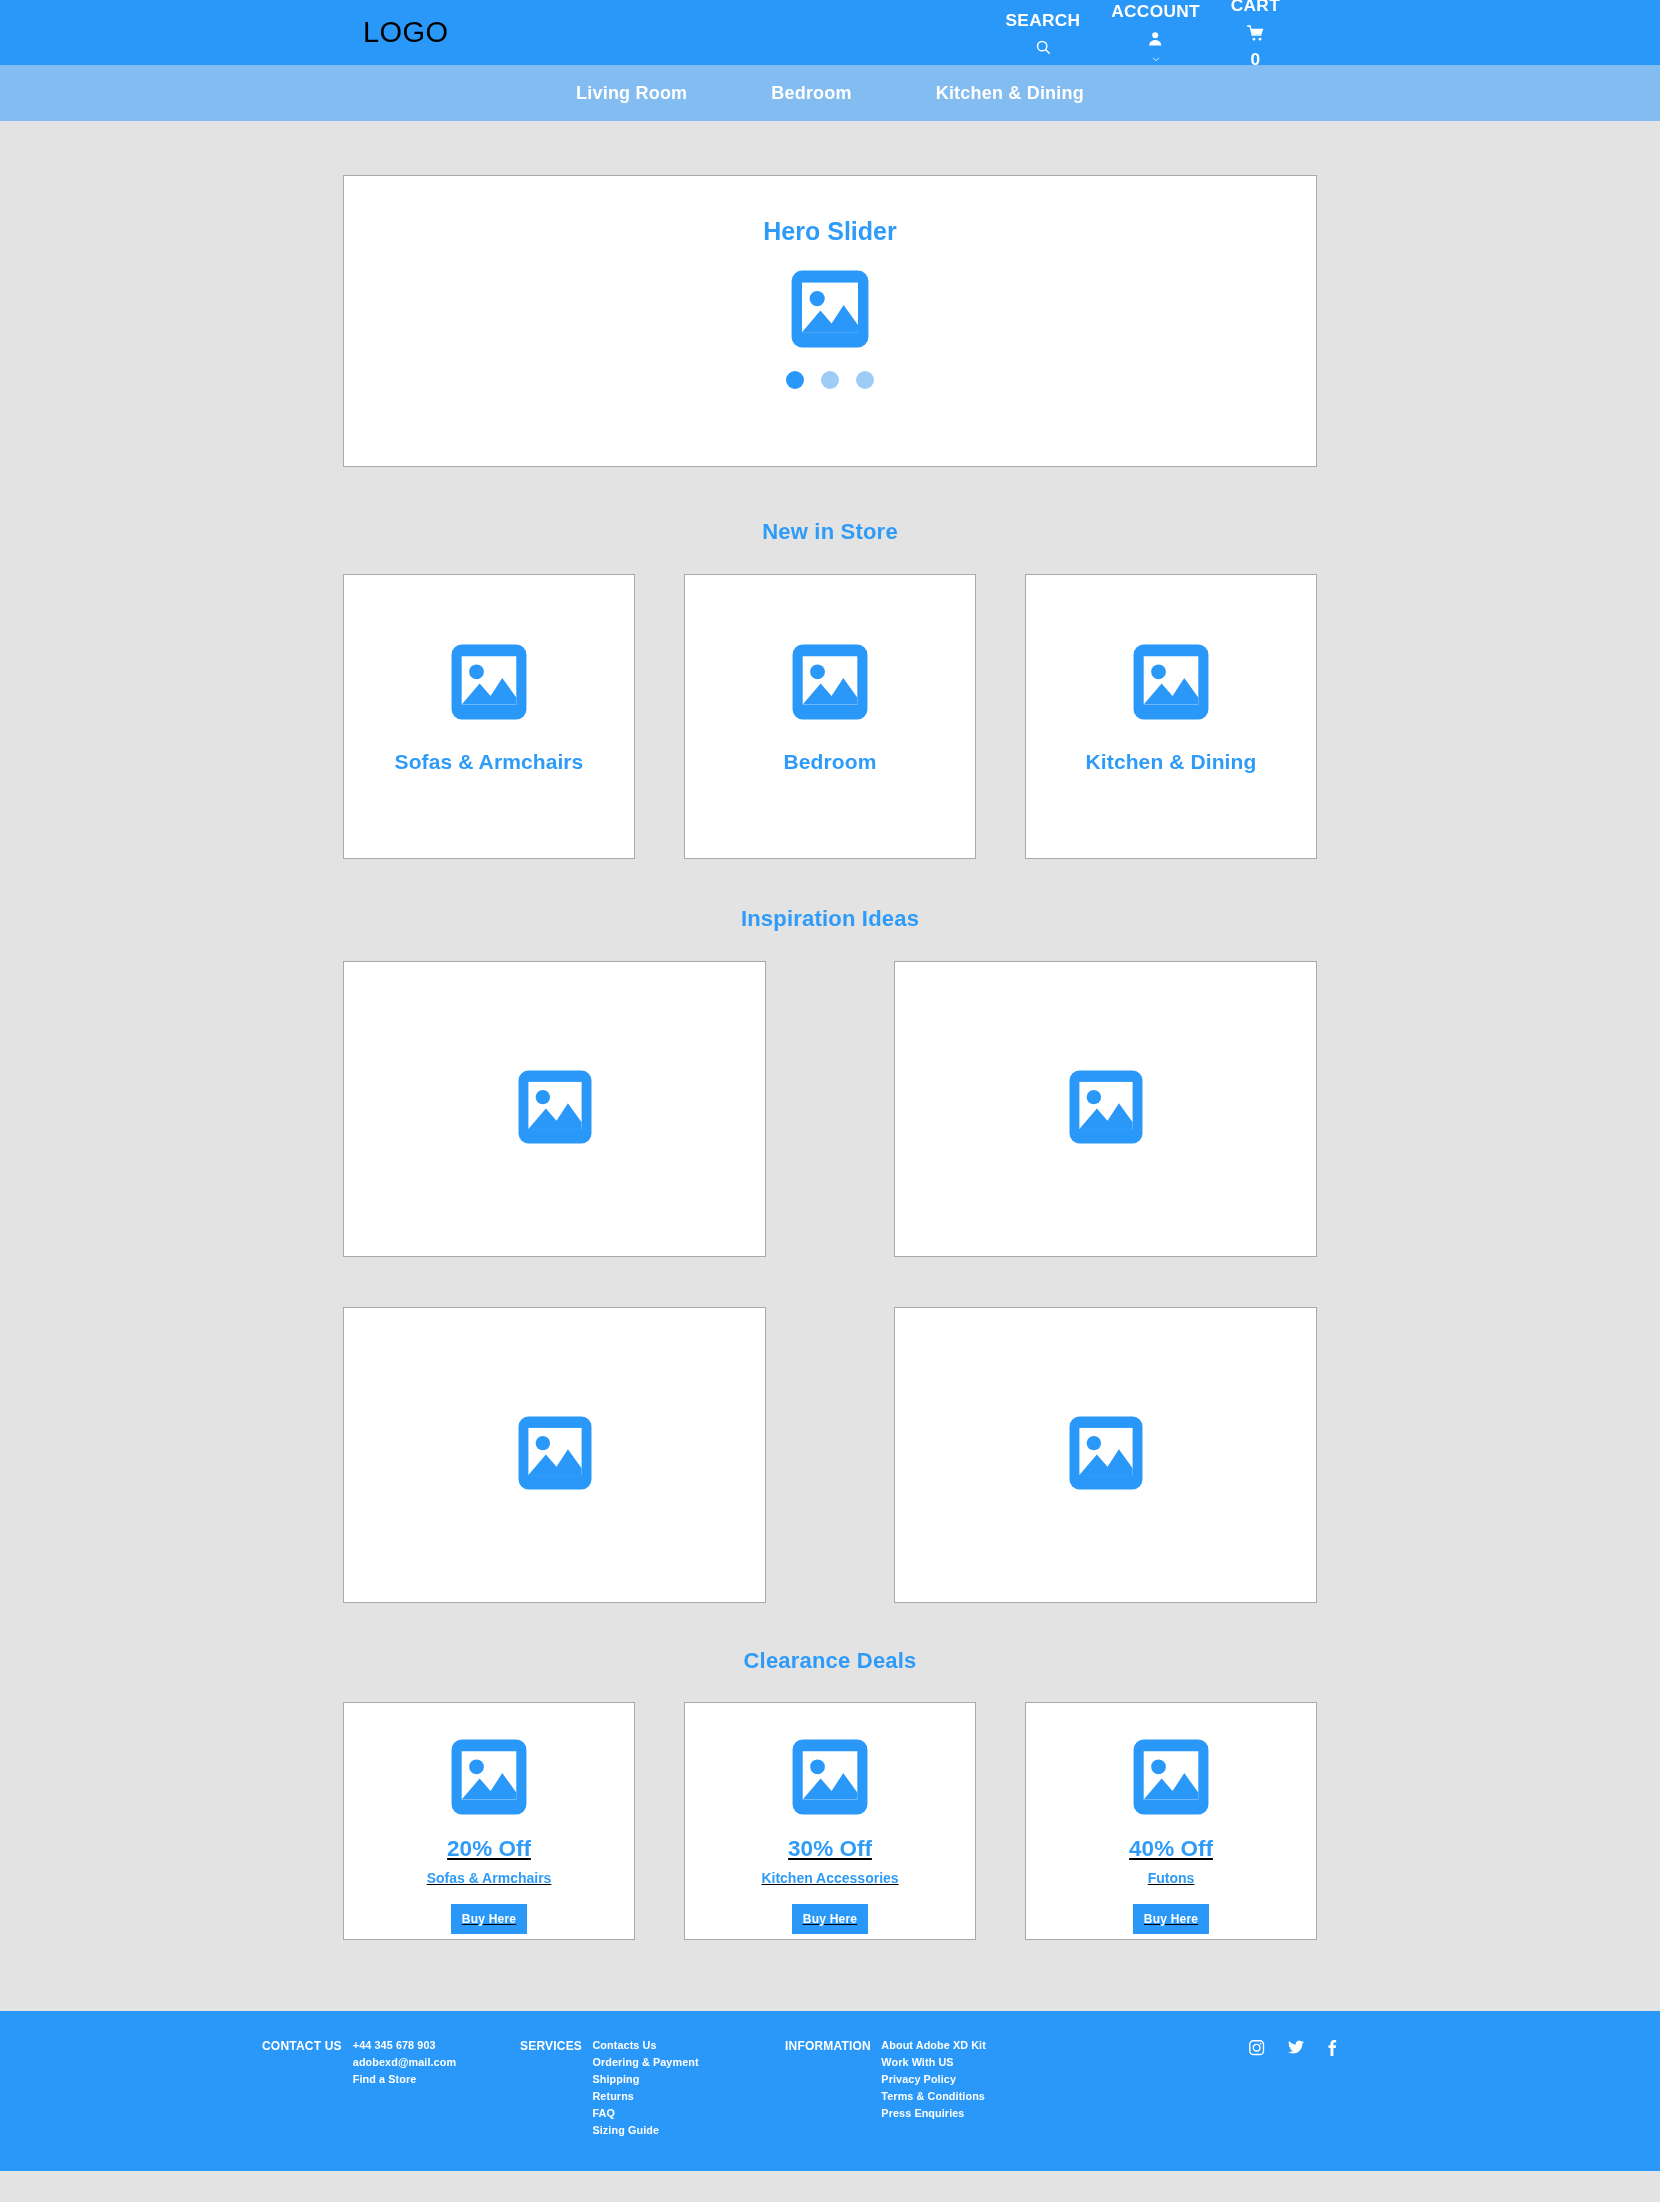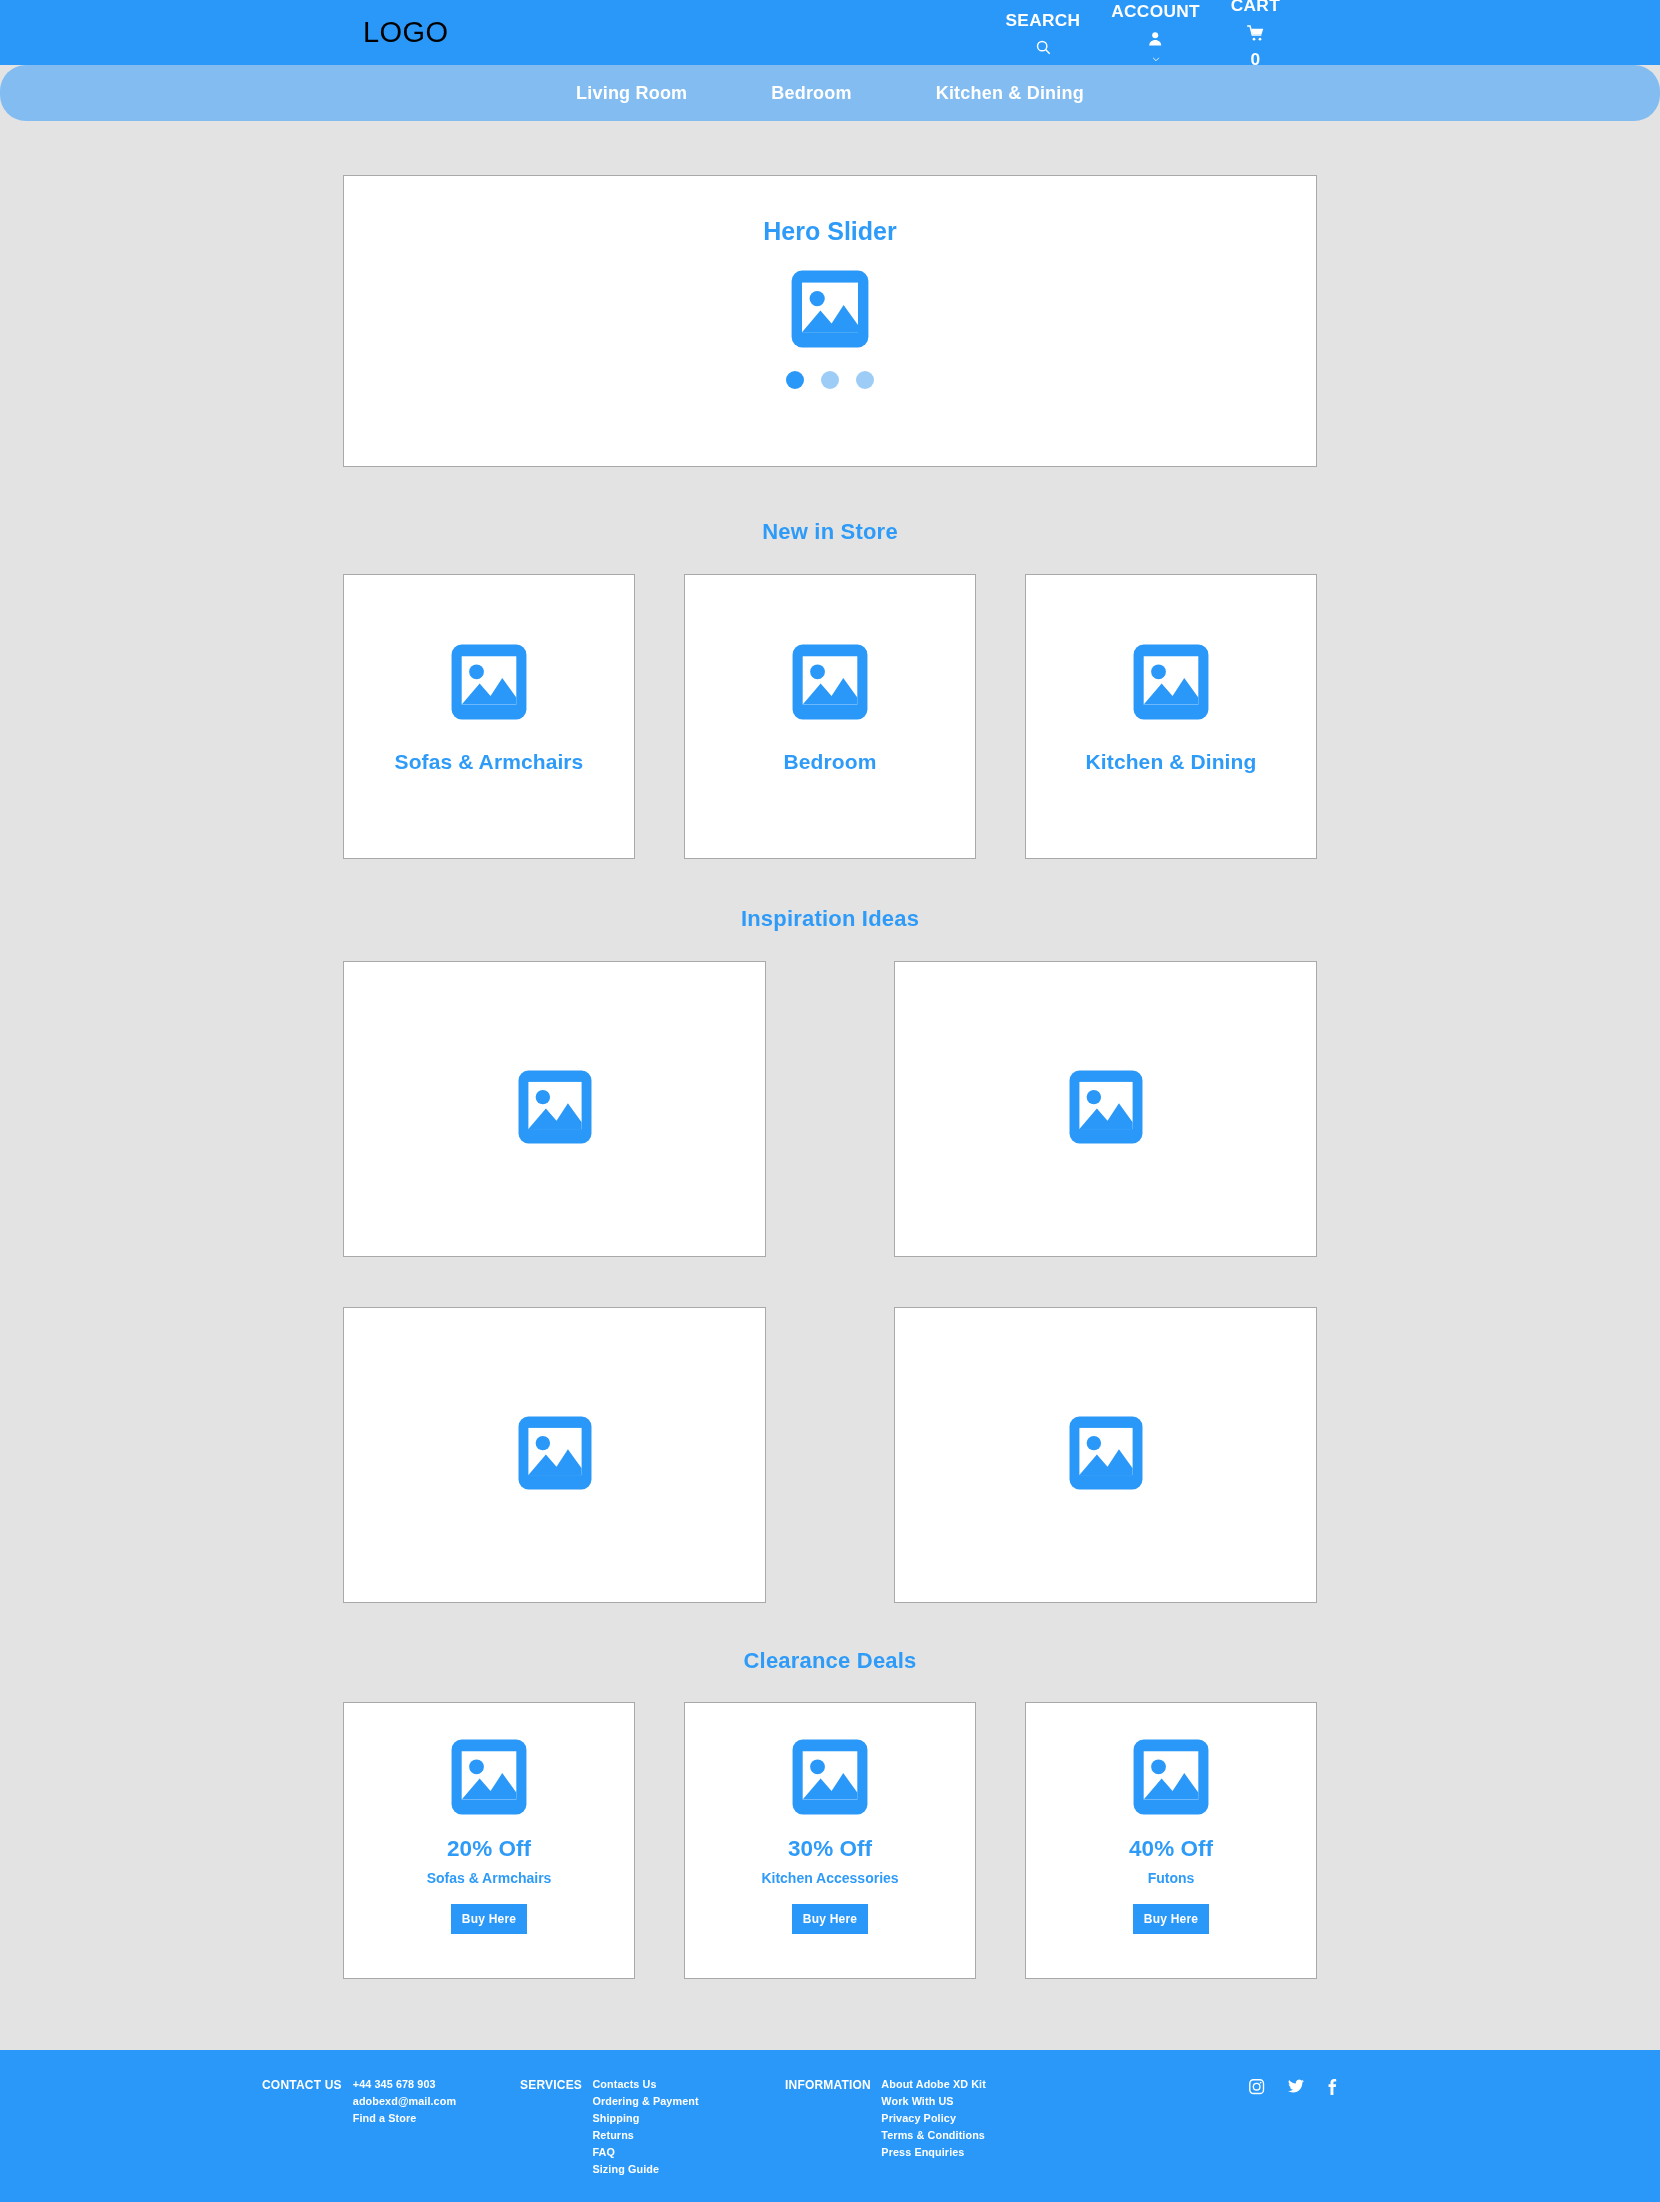--- a/index.html
+++ b/index.html
@@ -56,21 +56,20 @@
   .cart-count { font-size: 17.3px; font-weight: bold; color: #fff; }
 
   
   .navbar {
     height: 56px;
     background: #82bcf0;
     display: flex;
     align-items: center;
     justify-content: center;
     gap: 0;
-    border-radius: 26px;
   }
   .nav-link {
     color: #ffffff;
     font-size: 18px;
     font-weight: bold;
     letter-spacing: 0.2px;
     cursor: pointer;
     padding: 0 42px;
     white-space: nowrap;
   }
@@ -166,25 +165,26 @@
     display: flex;
     align-items: center;
     justify-content: center;
   }
 
   
   .clear-wrap { padding-top: 45px; }
   .clear-wrap .section-title { margin-bottom: 28px; }
   .deal-card {
     width: 292px;
-    height: 277px;
+    height: 238px;
     display: flex;
     flex-direction: column;
     align-items: center;
     padding-top: 35px;
+    text-decoration: underline;
   }
   .deal-pct {
     margin-top: 17.3px;
     color: #2e9bf8;
     font-size: 22.5px;
     font-weight: bold;
   }
   .deal-sub {
     margin-top: 7.8px;
     color: #2e9bf8;

